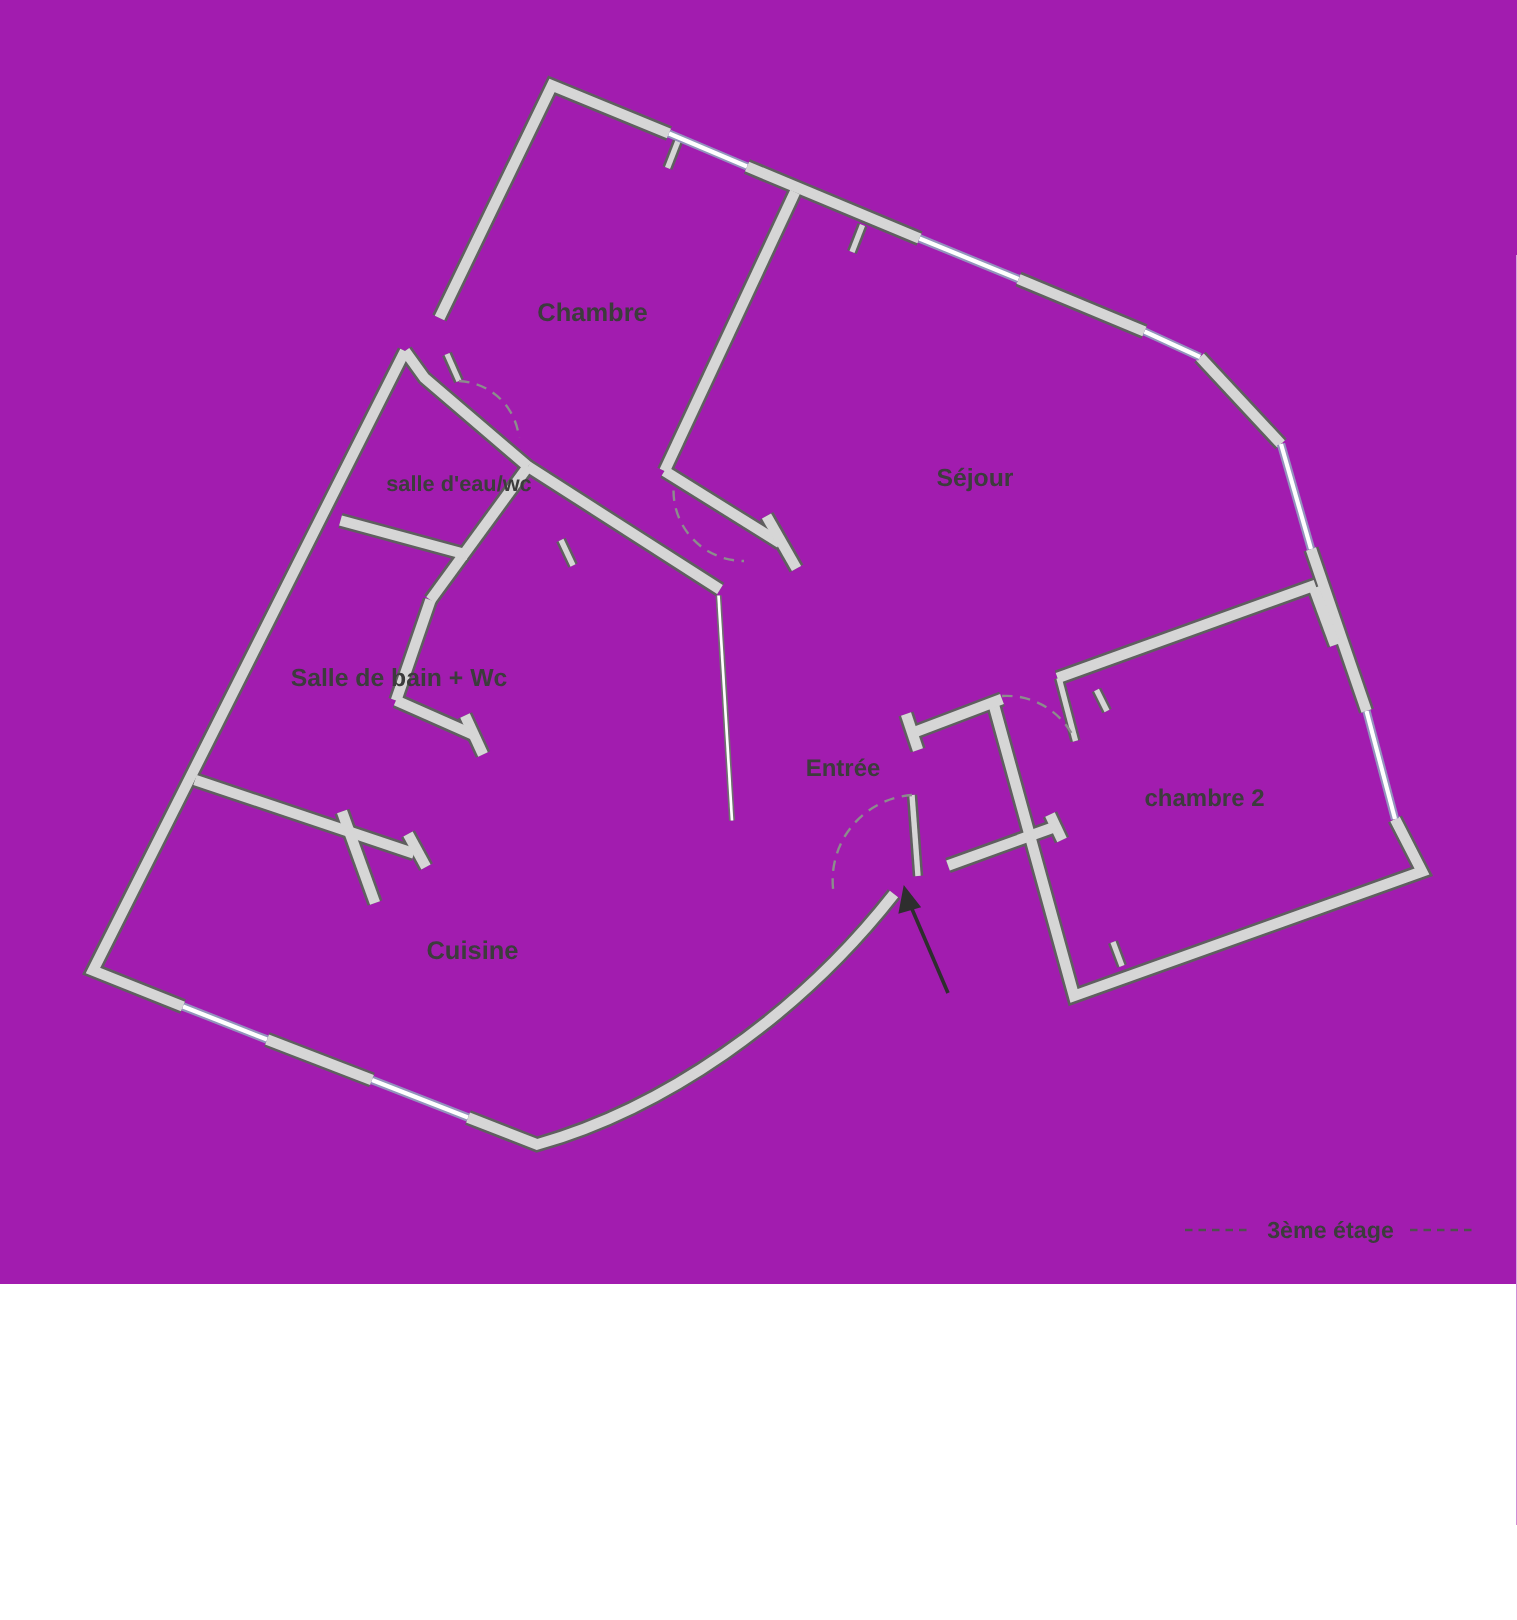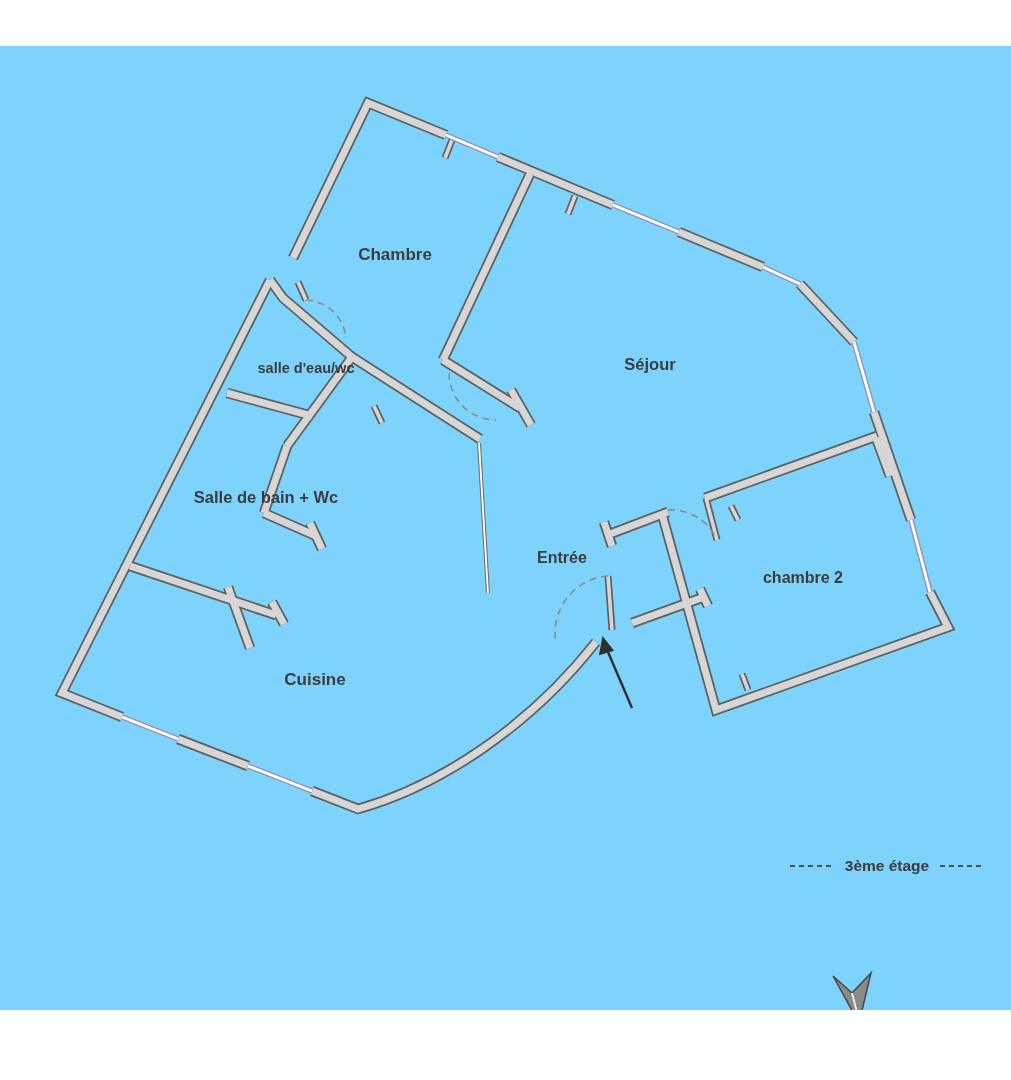--- a/index.html
+++ b/index.html
@@ -1,17 +1,17 @@
 <!DOCTYPE html>
 <html style="--wall_outline: #5f5f5f; --wall_fill: #d6d6d6; --window_color: #9393bd; --text_color: #3c3c3c; --arc_color: #8c8c8c; --arrow_color: #2e2e2e;"><head>
 <meta charset="utf-8">
 <style>
   html,body{margin:0;padding:0;background:#ffffff;}
-  .page{position:relative;width:1011px;height:964px;background:#7dd3fc;overflow:hidden;
-        font-family:"Liberation Sans",sans-serif;margin-top:46px;}
+  .page{position:relative;width:1011px;height:856px;background:#a21caf;overflow:hidden;
+        font-family:"Liberation Sans",sans-serif;}
   svg{display:block;}
   .wallO{stroke:var(--wall_outline,#5f5f5f);stroke-width:10.5;fill:none;stroke-linejoin:miter;}
   .wallF{stroke:var(--wall_fill,#d6d6d6);stroke-width:7;fill:none;stroke-linejoin:miter;}
   .leafO{stroke:var(--wall_outline,#5f5f5f);stroke-width:7;fill:none;}
   .leafF{stroke:var(--wall_fill,#d6d6d6);stroke-width:3.6;fill:none;}
   .winO{stroke:var(--window_color,#9393bd);stroke-width:5.6;fill:none;}
   .winF{stroke:#ffffff;stroke-width:2.8;fill:none;}
   .thinO{stroke:#6f6f6f;stroke-width:4;fill:none;}
   .thinF{stroke:#ffffff;stroke-width:1.8;fill:none;}
   .arc{stroke:var(--arc_color,#8c8c8c);stroke-width:1.6;fill:none;stroke-dasharray:7 5;}

